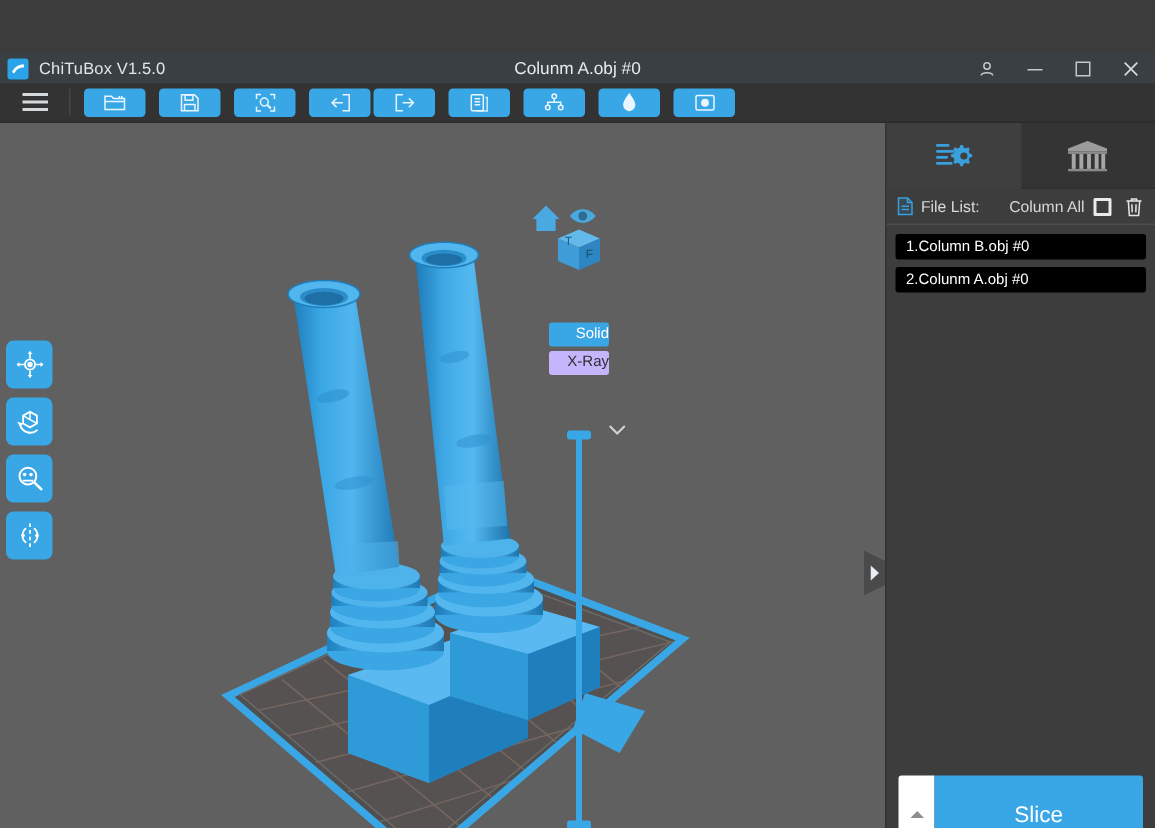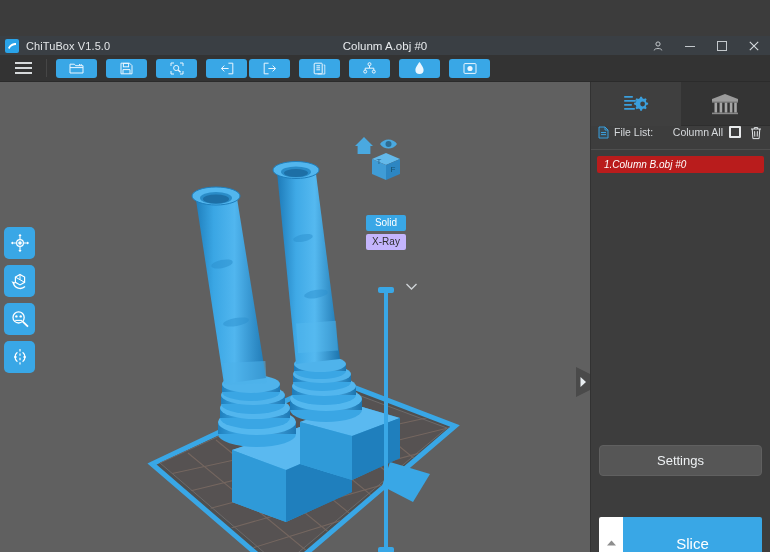--- a/index.html
+++ b/index.html
@@ -105,21 +105,21 @@
     width: 58px; height: 52px; z-index: 6;
   }
 
   
   .shademodes {
     position: absolute; right: 184px; top: 133px;
     width: 40px; z-index: 6;
     font-size: 10px;
   }
   .smode {
-    height: 16px; line-height: 16px; text-align: center;
+    height: 16px; line-height: 16px; text-align: right;
     border-radius: 2px; margin-bottom: 3px;
   }
   .smode.active { background: #39a7e6; color: #ffffff; }
   .smode.inactive { background: #c4b5fd; color: #2f2f2f; }
 
   
   .vslider {
     position: absolute; right: 196px; top: 198px; bottom: 28px;
     width: 16px; z-index: 6;
   }
@@ -162,42 +162,42 @@
     flex: 1 1 50%;
     display: flex; align-items: center; justify-content: center;
     background: #343434;
     border-bottom: 1px solid #2e2e2e;
   }
   .rp-tab.active { background: #3f3f3f; border-bottom-color: #3f3f3f; }
   .rp-tab svg { display:block; }
 
   .filelist-head {
     height: 24px; flex: 0 0 24px;
-    display: flex; align-items: flex-start;
+    display: flex; align-items: center;
     padding: 0 8px 0 7px;
     border-bottom: 1px solid #4e4e4e;
     background: #3d3d3d;
   }
   .fl-doc { margin-right: 5px; display:flex; }
   .fl-label { color: #d7dadd; font-size: 10.5px; }
   .fl-selectall { margin-left: auto; color: #d7dadd; font-size: 10.5px; }
   .fl-check {
     width: 12px; height: 12px; margin-left: 6px;
     border: 2px solid #e8eaec; background: #3d3d3d;
     border-radius: 1px;
   }
   .fl-trash { margin-left: 9px; display:flex; }
 
   .filelist { padding: 6px 6px 0 6px; }
   .fileitem {
     height: 17px; line-height: 17px;
-    background: #b91c1c; color: #ffffff;
+    background: #000000; color: #ffffff;
     font-size: 10px; padding-left: 7px;
     border-radius: 2px; margin-bottom: 5px;
-    white-space: nowrap; overflow: hidden; font-style: italic;
+    white-space: nowrap; overflow: hidden;
   }
 
   .rp-spacer { flex: 1 1 auto; }
 
   .settings-btn {
     margin: 0 8px; height: 31px;
     background: #565656; color: #eef1f3;
     border: 1px solid #606060; border-radius: 4px;
     display: flex; align-items: center; justify-content: center;
     font-size: 13px;
@@ -582,25 +582,25 @@
             <path d="M1 3 L11 3"></path>
             <path d="M4.3 3 L4.3 1.6 L7.7 1.6 L7.7 3"></path>
             <path d="M2.2 3 L2.9 12.6 L9.1 12.6 L9.8 3"></path>
             <path d="M4.6 5.2 L4.8 10.6 M7.4 5.2 L7.2 10.6"></path>
           </svg>
         </span>
       </div>
 
       <div class="filelist">
         <div class="fileitem">1.Column B.obj #0</div>
+        <div class="fileitem">2.Colunm A.obj #0</div>
       </div>
 
       <div class="rp-spacer"></div>
 
-      <div class="settings-btn">Settings</div>
 
       <div class="slice-row">
         <div class="slice-drop">
           <svg width="11" height="8" viewBox="0 0 11 8">
             <polygon points="5.5,1.6 10,6.4 1,6.4" fill="#8e8e8e"></polygon>
           </svg>
         </div>
         <div class="slice-btn">Slice</div>
       </div>
     </div>

